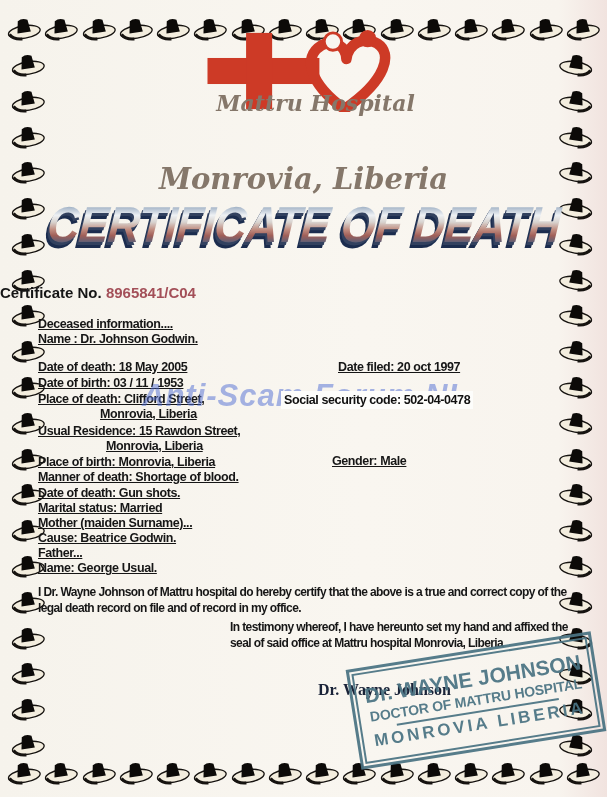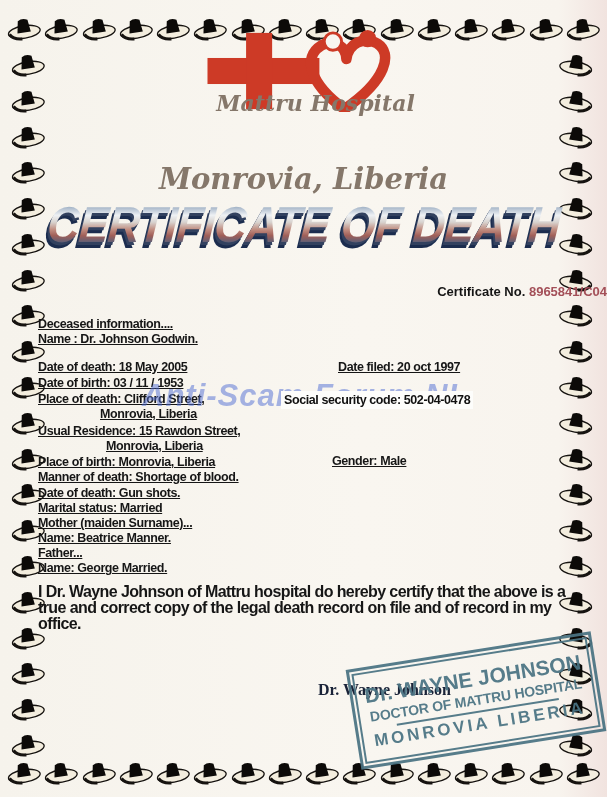--- a/index.html
+++ b/index.html
@@ -32,25 +32,25 @@
     font-size:45px;letter-spacing:-1px;transform:scaleY(1.12);transform-origin:top;
     white-space:nowrap;
   }
   .title-sh2{color:#1b2c4e;margin-left:-6px;margin-top:6px;}
   .title-sh1{color:#32415f;margin-left:-3px;margin-top:3px;}
   .title-face{
     background:linear-gradient(180deg,#5c7292 0%,#9fb0c4 18%,#eef1f4 33%,#d8d3cf 45%,#c08b7e 58%,#a05f58 68%,#4c5f7e 83%,#1d3054 100%);
     -webkit-background-clip:text;background-clip:text;color:transparent;
   }
   
-  .cert-no{position:absolute;top:284px;left:0;width:100%;text-align:right;font-size:13px;font-weight:bold;color:#151515;}
+  .cert-no{position:absolute;top:284px;left:0;width:100%;text-align:left;font-size:15px;font-weight:bold;color:#151515;}
   .cert-no .val{color:#a34f58;}
   
   .line{position:absolute;left:38px;font-size:12.5px;font-weight:bold;letter-spacing:-0.4px;color:#161616;white-space:nowrap;z-index:2;text-decoration:underline;}
-  .para{position:absolute;font-size:16px;font-weight:bold;letter-spacing:-0.6px;color:#161616;line-height:16px;z-index:2;}
+  .para{position:absolute;font-size:12px;font-weight:bold;letter-spacing:-0.6px;color:#161616;line-height:16px;z-index:2;}
   .watermark{position:absolute;top:378px;left:142px;z-index:3;
     font-size:31px;font-weight:bold;font-style:italic;letter-spacing:1px;
     color:rgba(77,108,212,0.5);white-space:nowrap;}
   .ss-box{position:absolute;top:391px;left:281px;z-index:4;background:#fdfdfb;
     padding:2px 3px;font-size:12.5px;font-weight:bold;letter-spacing:-0.4px;color:#111;white-space:nowrap;}
   
   .signature{position:absolute;top:681px;left:318px;z-index:5;
     font-family:"Liberation Serif",serif;font-weight:bold;font-size:16px;color:#1a2338;white-space:nowrap;}
   .stamp{position:absolute;top:650px;left:352px;width:242px;height:95px;z-index:6;
     transform:rotate(-9deg);border:3px solid #4a7383;opacity:0.93;background:transparent;}
@@ -609,28 +609,29 @@
   <div class="line" style="top:392px">Place of death: Clifford Street,</div>
   <div class="line" style="top:407px;left:100px">Monrovia, Liberia</div>
   <div class="line" style="top:424px">Usual Residence: 15 Rawdon Street,</div>
   <div class="line" style="top:439px;left:106px">Monrovia, Liberia</div>
   <div class="line" style="top:455px">Place of birth: Monrovia, Liberia</div>
   <div class="line" style="top:454px;left:332px">Gender: Male</div>
   <div class="line" style="top:470px">Manner of death: Shortage of blood.</div>
   <div class="line" style="top:486px">Date of death: Gun shots.</div>
   <div class="line" style="top:501px">Marital status: Married</div>
   <div class="line" style="top:516px">Mother (maiden Surname)...</div>
-  <div class="line" style="top:531px">Name: Beatrice Manner.</div>
+  <div class="line" style="top:531px">Cause: Beatrice Godwin.</div>
   <div class="line" style="top:546px">Father...</div>
-  <div class="line" style="top:561px">Name: George Married.</div>
+  <div class="line" style="top:561px">Name: George Usual.</div>
 
   <div class="watermark">Anti-Scam Forum NL</div>
   <div class="ss-box">Social security code: 502-04-0478</div>
 
   <div class="para" style="top:584px;left:38px;width:545px">I Dr. Wayne Johnson of Mattru hospital do hereby certify that the above is a true and correct copy of the legal death record on file and of record in my office.</div>
+  <div class="para" style="top:619px;left:230px;width:345px">In testimony whereof, I have hereunto set my hand and affixed the seal of said office at Mattru hospital Monrovia, Liberia</div>
 
   <div class="signature">Dr. Wayne Johnson</div>
 
   <div class="stamp">
     <div class="stamp-inner">
       <div class="stamp-l1">Dr. WAYNE JOHNSON</div>
       <div class="stamp-l2">DOCTOR OF MATTRU HOSPITAL</div>
       <div class="stamp-rule"></div>
       <div class="stamp-l3">MONROVIA LIBERIA</div>
     </div>

